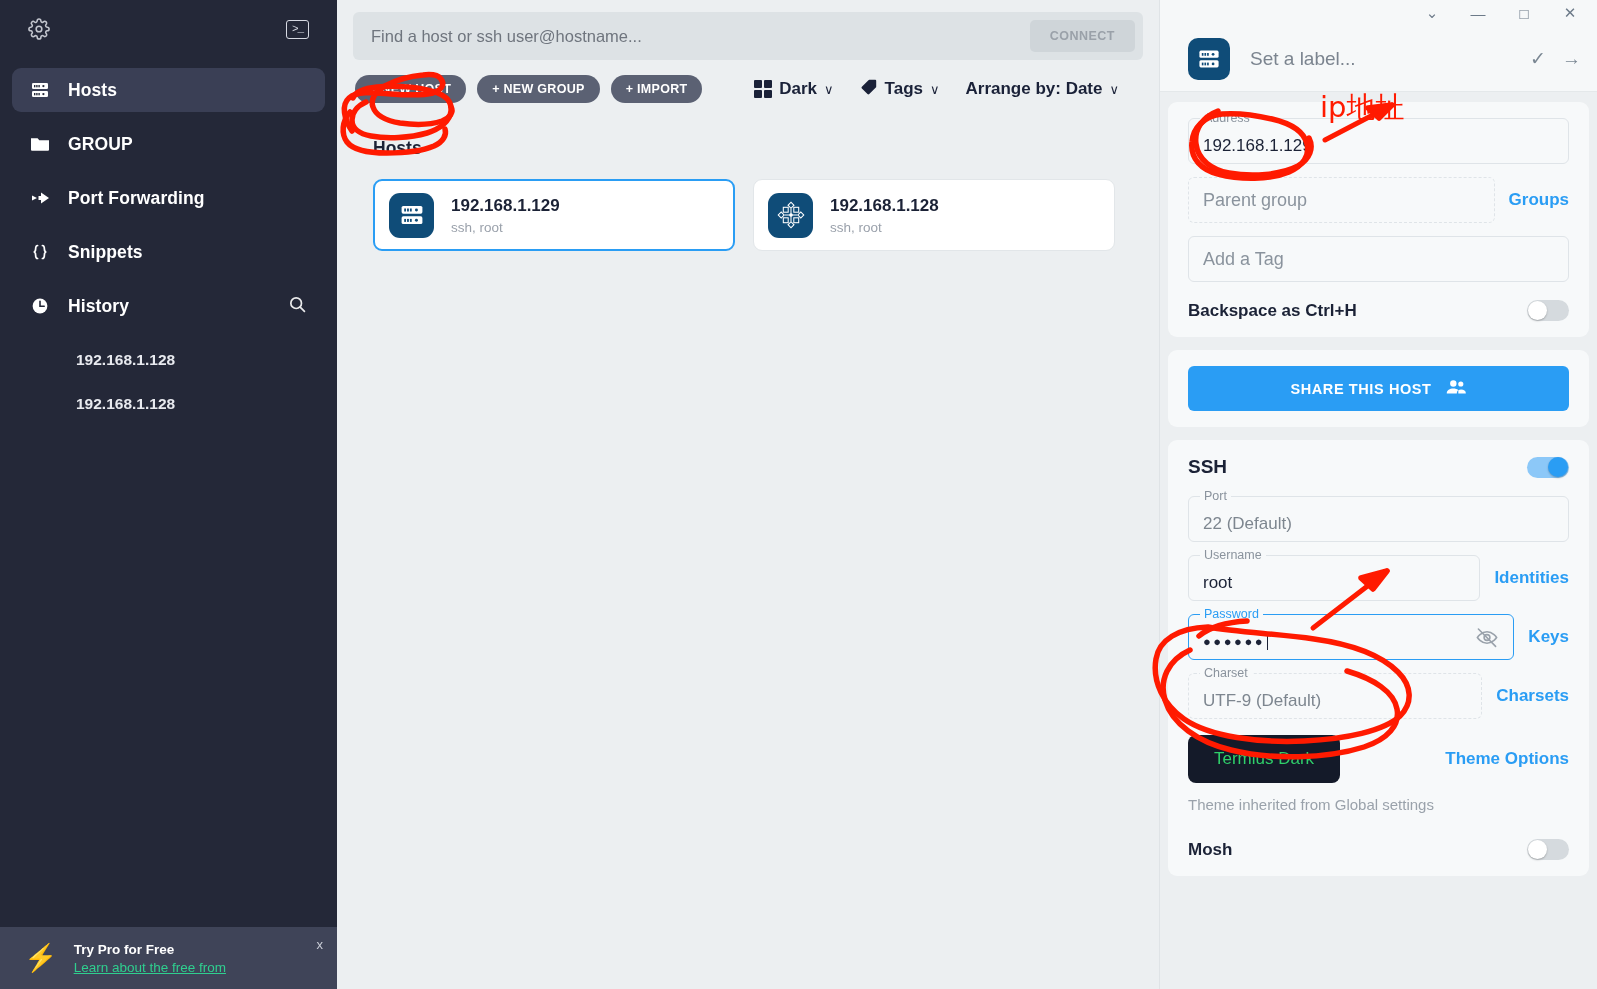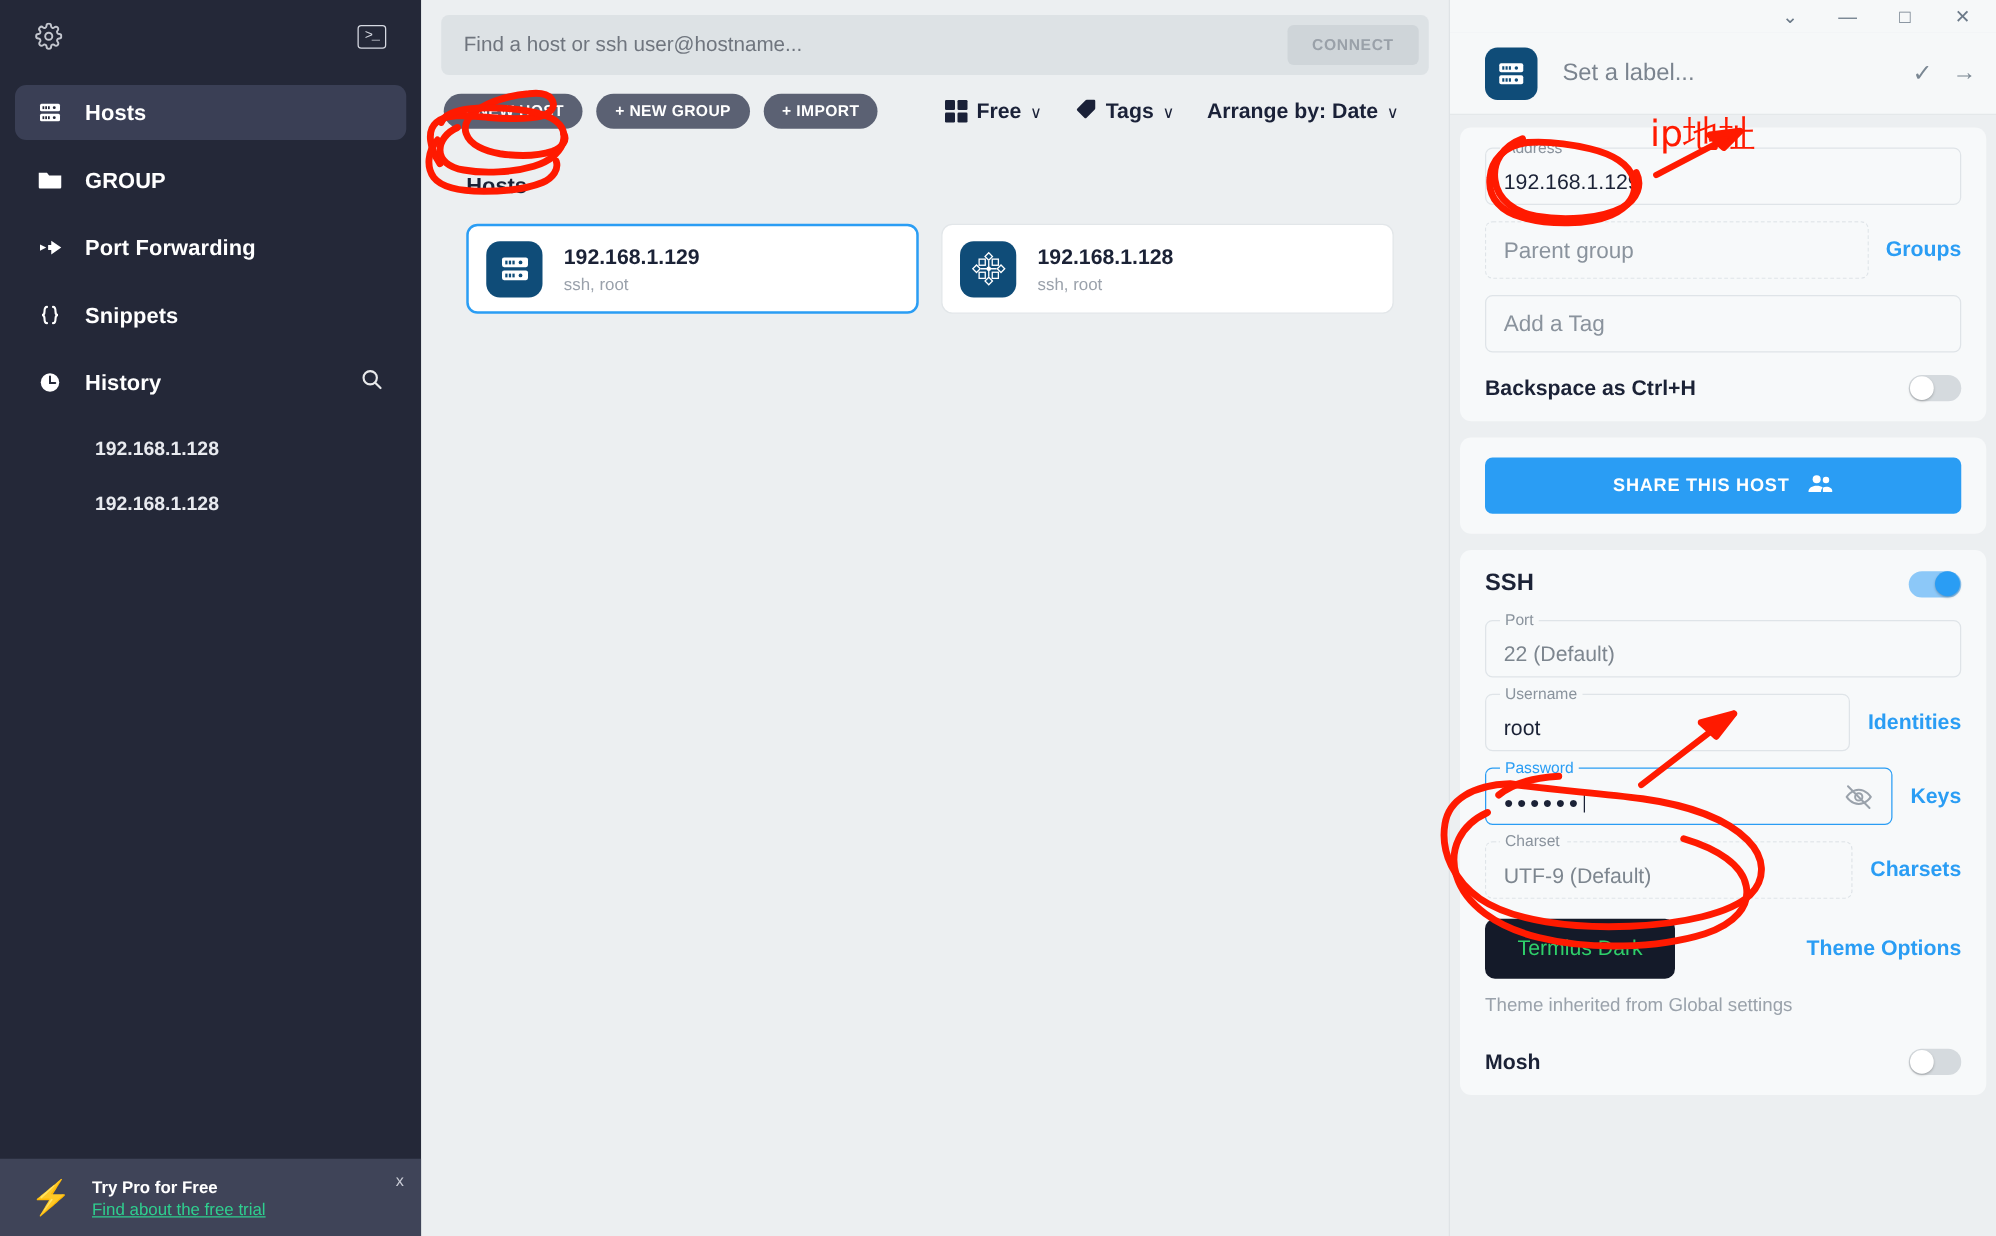--- a/index.html
+++ b/index.html
@@ -336,21 +336,21 @@
       </div>
 
       <div class="hist-item">192.168.1.128</div>
       <div class="hist-item">192.168.1.128</div>
     </div>
 
     <div class="promo">
       <span class="promo-bolt">⚡</span>
       <div>
         <div class="promo-txt-1">Try Pro for Free</div>
-        <div class="promo-txt-2">Find about the free trial</div>
+        <div class="promo-txt-2">Learn about the free from</div>
       </div>
       <span class="promo-close">x</span>
     </div>
   </div>
 
   <div class="main">
 
     <div class="searchbar-wrap">
       <div class="searchbar">
         <input value="" placeholder="Find a host or ssh user@hostname..." style="">
@@ -364,21 +364,21 @@
       <button class="pill">+ IMPORT</button>
 
       <div class="toolbar-right">
         <div class="tb-ctrl">
           <span class="grid-glyph">
               <i></i>
               <i></i>
               <i></i>
               <i></i>
             </span>
-          <span>Free</span>
+          <span>Dark</span>
           <span class="chev">∨</span>
         </div>
         <div class="tb-ctrl">
           <span>
             <svg width="18" height="18" viewBox="0 0 20 20" fill="#1a2138">
               <path d="M10.4 2H17a1 1 0 0 1 1 1v6.6a1.4 1.4 0 0 1-.41 1L10.3 17.9a1.4 1.4 0 0 1-2 0L2.1 11.7a1.4 1.4 0 0 1 0-2l7.3-7.3A1.4 1.4 0 0 1 10.4 2z"></path>
             </svg>
           </span>
           <span>Tags</span>
           <span class="chev">∨</span>

